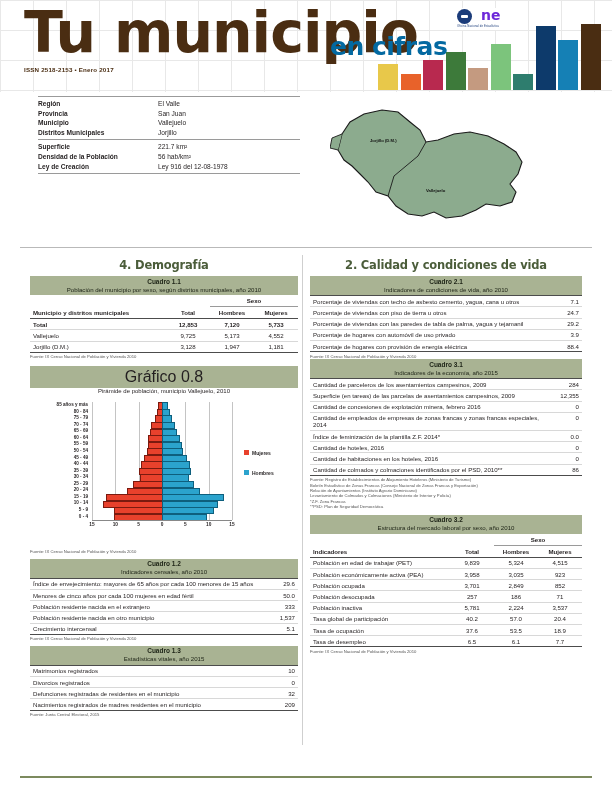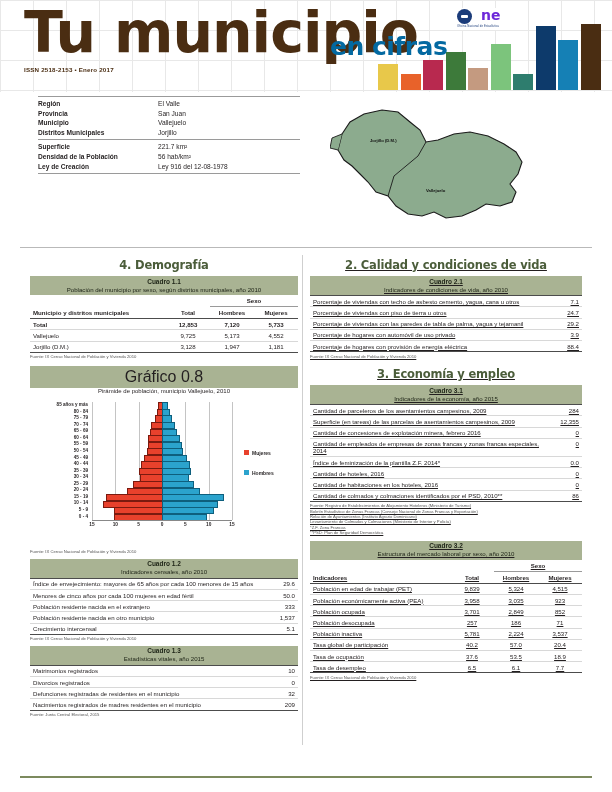--- a/index.html
+++ b/index.html
@@ -44,21 +44,21 @@
   .inforow .k{width:120px;font-weight:bold;color:#231f20;}
   .inforow .v{color:#231f20;}
   
   .mapwrap{position:absolute;left:330px;top:100px;width:200px;height:125px;}
   .maplabel{position:absolute;font-size:4.2px;font-weight:bold;color:#111;}
   
   .hr-top{position:absolute;left:20px;top:247px;width:572px;height:1px;background:#b9b9b9;}
   .vdiv{position:absolute;left:302px;top:255px;width:1px;height:490px;background:#cfcfcf;}
   .col{position:absolute;}
   .col-l{left:30px;top:258px;width:268px;}
-  .col-r{left:310px;top:258px;width:272px;text-decoration:underline;}
+  .col-r{left:310px;top:258px;width:272px;}
   .sect-title{font-size:11.5px;font-weight:bold;color:#4b5d3a;text-align:center;
     font-family:"DejaVu Sans", sans-serif;margin:0 0 4px 0;letter-spacing:-.2px;}
   .sect-title.econ{margin-top:8px;}
   
   .tbl{width:100%;border-collapse:collapse;font-size:6.1px;}
   .cap{background:#a9b393;text-align:center;padding:2px 3px;}
   .cap .c1{font-weight:bold;font-size:6.5px;color:#1d2316;line-height:8px;}
   .cap .c2{font-size:6.1px;color:#1d2316;line-height:8px;}
   .tbl th{font-weight:bold;font-size:6.1px;padding:2px 3px;color:#231f20;}
   .tbl td{padding:1.6px 3px;color:#231f20;vertical-align:top;}
@@ -399,21 +399,20 @@
           <td class="num" style="width: 34px;">3.9</td>
         </tr>
         <tr class="rowline">
           <td style="border-bottom: 1px solid rgb(76, 76, 76);">Porcentaje de hogares con provisión de energía eléctrica</td>
           <td class="num" style="width: 34px; border-bottom: 1px solid rgb(76, 76, 76);">88.4</td>
         </tr>
       </tbody>
   </table>
   <div class="src">Fuente: IX Censo Nacional de Población y Vivienda 2010</div>
 
-  <div class="sect-title econ">3. Economía y empleo</div>
 
   <table class="tbl">
     <tbody>
         <tr>
           <td class="cap" colspan="2">
       <div class="c1">Cuadro 3.1</div>
       <div class="c2">Indicadores de la economía, año 2015</div>
     </td>
         </tr>
     </tbody>

